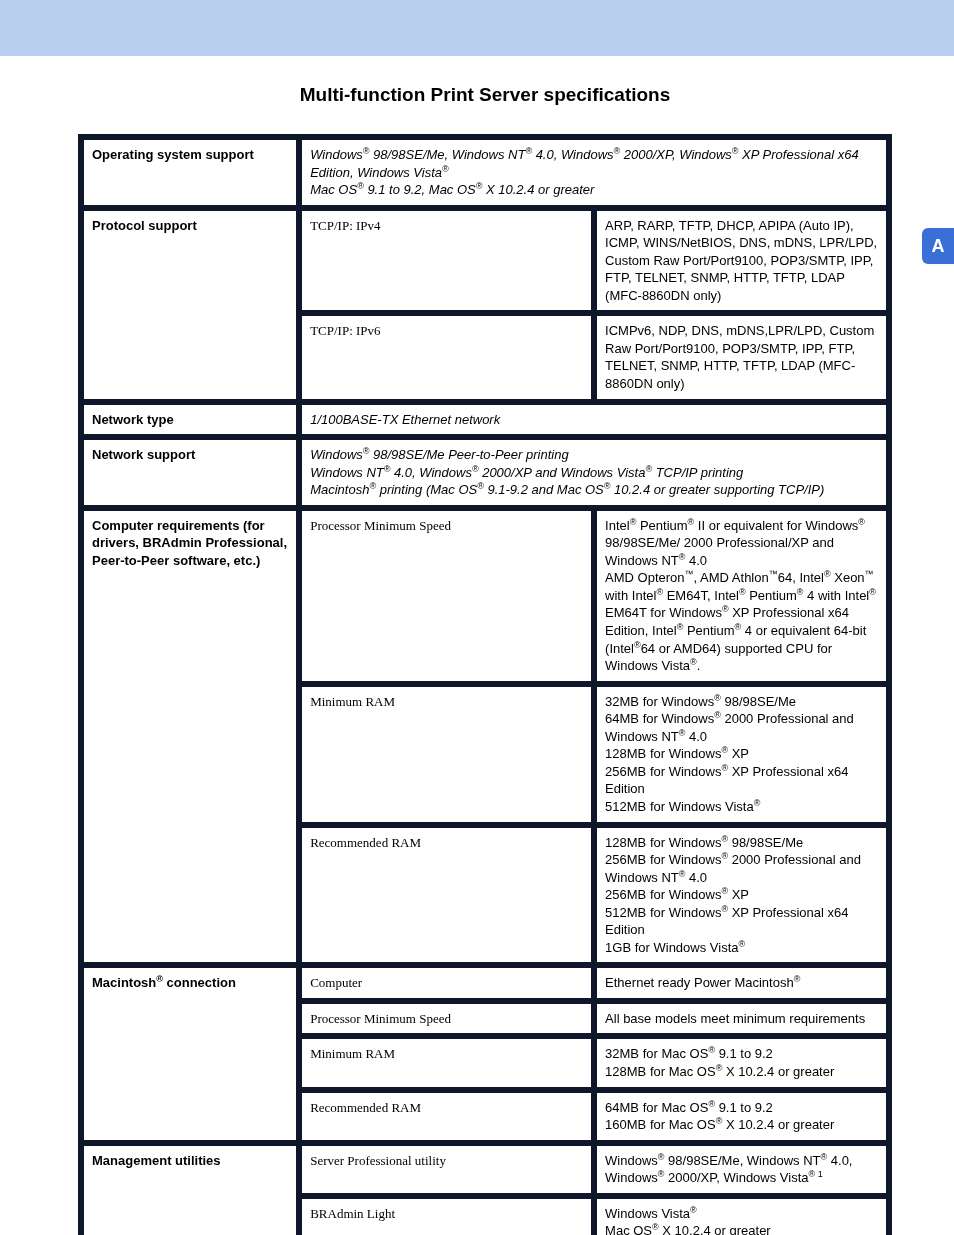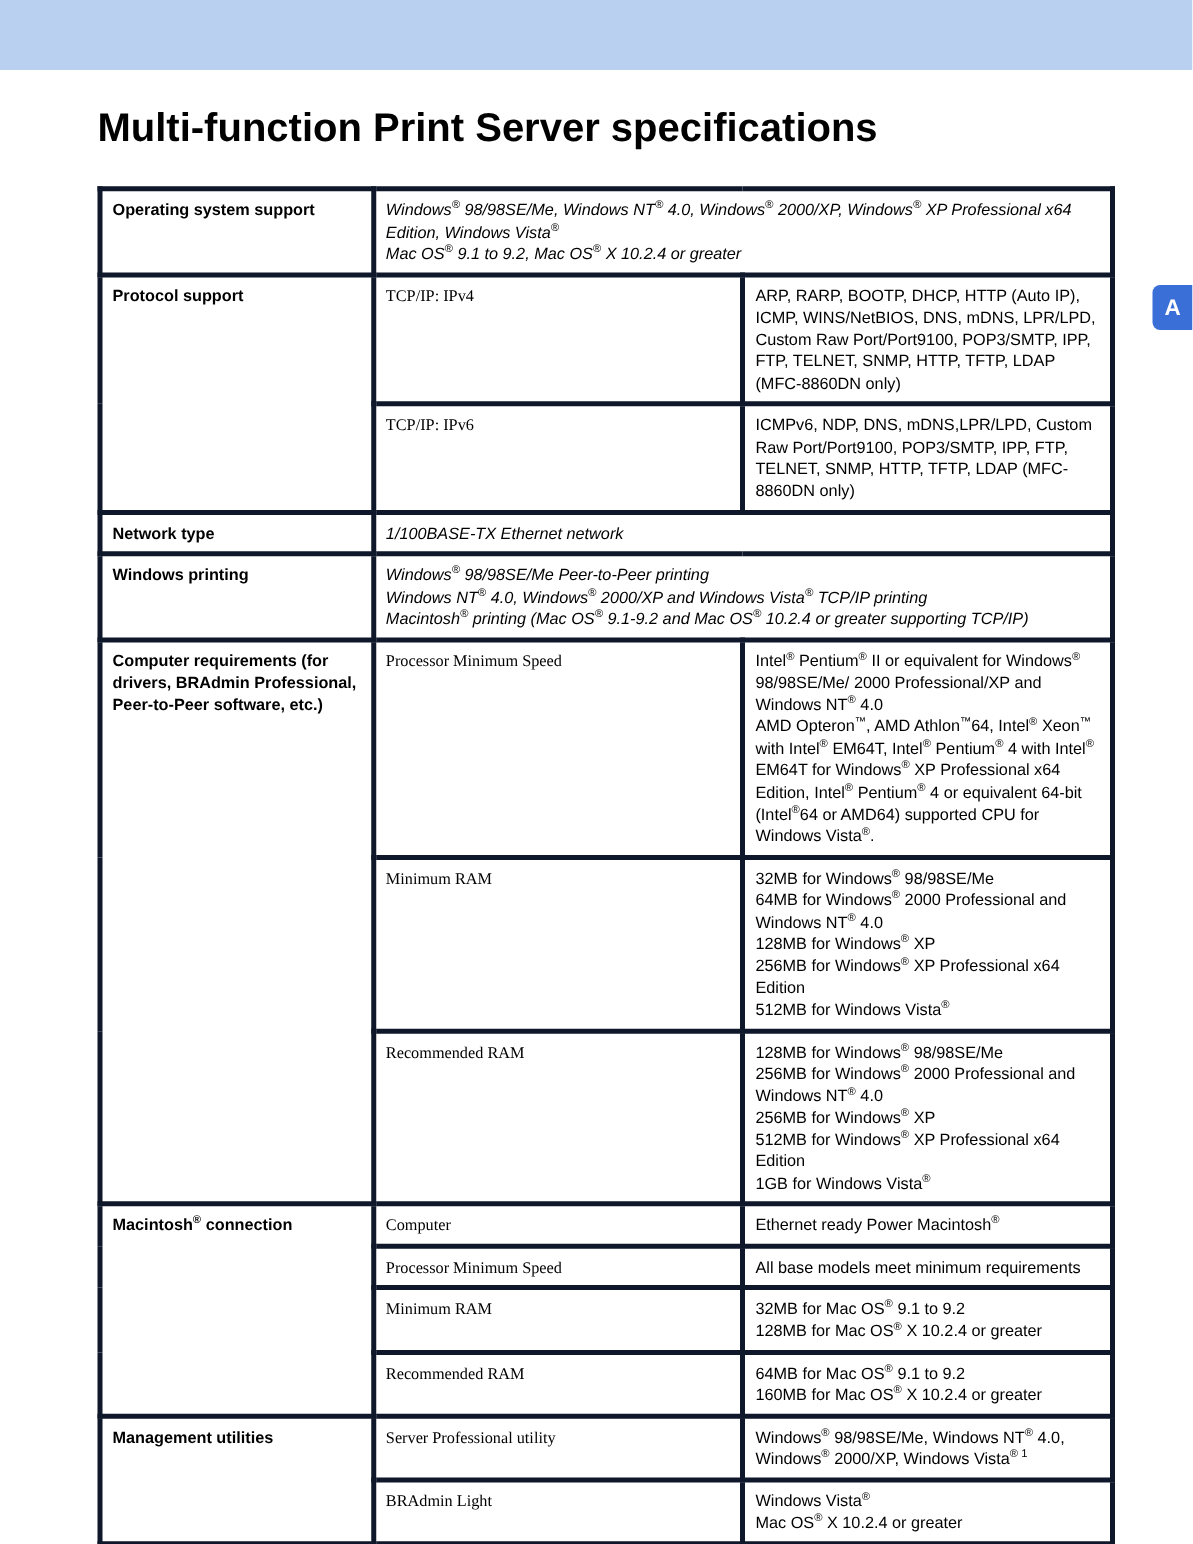--- a/index.html
+++ b/index.html
@@ -19,23 +19,24 @@
   .page {
     padding: 28px 62px 40px 78px;
     position: relative;
   }
   .breadcrumb {
     font-size: 12.5px;
     color: #000;
     margin-bottom: 40px;
   }
   h1.title {
-    font-size: 32px;
+    font-size: 19px;
     font-weight: bold;
     margin: 0 0 28px 0;
+    text-align: center;
   }
   .side-tab {
     position: absolute;
     right: 0;
     top: 172px;
     width: 32px;
     height: 36px;
     background: #3b6fd8;
     border-radius: 6px 0 0 6px;
     color: #fff;
@@ -44,21 +45,21 @@
     display: flex;
     align-items: center;
     justify-content: center;
   }
   table.spec {
     border-collapse: collapse;
     width: 100%;
     table-layout: fixed;
   }
   table.spec td {
-    border: 4px solid #0f172a;
+    border: 6px solid #0f172a;
     padding: 6px 8px;
     vertical-align: top;
     line-height: 1.35;
   }
   table.spec td.col1 { width: 27%; font-weight: bold; }
   table.spec td.col2 { width: 17%; font-weight: normal; font-family: Liberation Serif, serif; }
   table.spec td.col3 { font-weight: normal; }
   table.spec td.normal { font-weight: normal; font-style: italic; }
   sup { font-size: 9px; vertical-align: super; line-height: 0; }
 </style>
@@ -76,32 +77,32 @@
 
   <table class="spec">
     <tbody>
         <tr>
       <td class="col1">Operating system support</td>
       <td class="normal" colspan="2">Windows<sup>®</sup> 98/98SE/Me, Windows NT<sup>®</sup> 4.0, Windows<sup>®</sup> 2000/XP, Windows<sup>®</sup> XP Professional x64 Edition, Windows Vista<sup>®</sup><br>Mac OS<sup>®</sup> 9.1 to 9.2, Mac OS<sup>®</sup> X 10.2.4 or greater</td>
     </tr>
     <tr>
       <td class="col1" rowspan="2">Protocol support</td>
       <td class="col2">TCP/IP: IPv4</td>
-      <td class="col3">ARP, RARP, BOOTP, DHCP, HTTP (Auto IP), ICMP, WINS/NetBIOS, DNS, mDNS, LPR/LPD, Custom Raw Port/Port9100, POP3/SMTP, IPP, FTP, TELNET, SNMP, HTTP, TFTP, LDAP (MFC-8860DN only)</td>
+      <td class="col3">ARP, RARP, TFTP, DHCP, APIPA (Auto IP), ICMP, WINS/NetBIOS, DNS, mDNS, LPR/LPD, Custom Raw Port/Port9100, POP3/SMTP, IPP, FTP, TELNET, SNMP, HTTP, TFTP, LDAP (MFC-8860DN only)</td>
     </tr>
     <tr>
       <td class="col2">TCP/IP: IPv6</td>
       <td class="col3">ICMPv6, NDP, DNS, mDNS,LPR/LPD, Custom Raw Port/Port9100, POP3/SMTP, IPP, FTP, TELNET, SNMP, HTTP, TFTP, LDAP (MFC-8860DN only)</td>
     </tr>
     <tr>
       <td class="col1">Network type</td>
       <td class="normal" colspan="2">1/100BASE-TX Ethernet network</td>
     </tr>
     <tr>
-      <td class="col1">Windows printing</td>
+      <td class="col1">Network support</td>
       <td class="normal" colspan="2">Windows<sup>®</sup> 98/98SE/Me Peer-to-Peer printing<br>Windows NT<sup>®</sup> 4.0, Windows<sup>®</sup> 2000/XP and Windows Vista<sup>®</sup> TCP/IP printing<br>Macintosh<sup>®</sup> printing (Mac OS<sup>®</sup> 9.1-9.2 and Mac OS<sup>®</sup> 10.2.4 or greater supporting TCP/IP)</td>
     </tr>
     <tr>
       <td class="col1" rowspan="3">Computer requirements (for drivers, BRAdmin Professional, Peer-to-Peer software, etc.)</td>
       <td class="col2">Processor Minimum Speed</td>
       <td class="col3">Intel<sup>®</sup> Pentium<sup>®</sup> II or equivalent for Windows<sup>®</sup> 98/98SE/Me/ 2000 Professional/XP and Windows NT<sup>®</sup> 4.0<br>AMD Opteron<sup>™</sup>, AMD Athlon<sup>™</sup>64, Intel<sup>®</sup> Xeon<sup>™</sup> with Intel<sup>®</sup> EM64T, Intel<sup>®</sup> Pentium<sup>®</sup> 4 with Intel<sup>®</sup> EM64T for Windows<sup>®</sup> XP Professional x64 Edition, Intel<sup>®</sup> Pentium<sup>®</sup> 4 or equivalent 64-bit (Intel<sup>®</sup>64 or AMD64) supported CPU for Windows Vista<sup>®</sup>.</td>
     </tr>
     <tr>
       <td class="col2">Minimum RAM</td>
       <td class="col3">32MB for Windows<sup>®</sup> 98/98SE/Me<br>64MB for Windows<sup>®</sup> 2000 Professional and Windows NT<sup>®</sup> 4.0<br>128MB for Windows<sup>®</sup> XP<br>256MB for Windows<sup>®</sup> XP Professional x64 Edition<br>512MB for Windows Vista<sup>®</sup></td>

